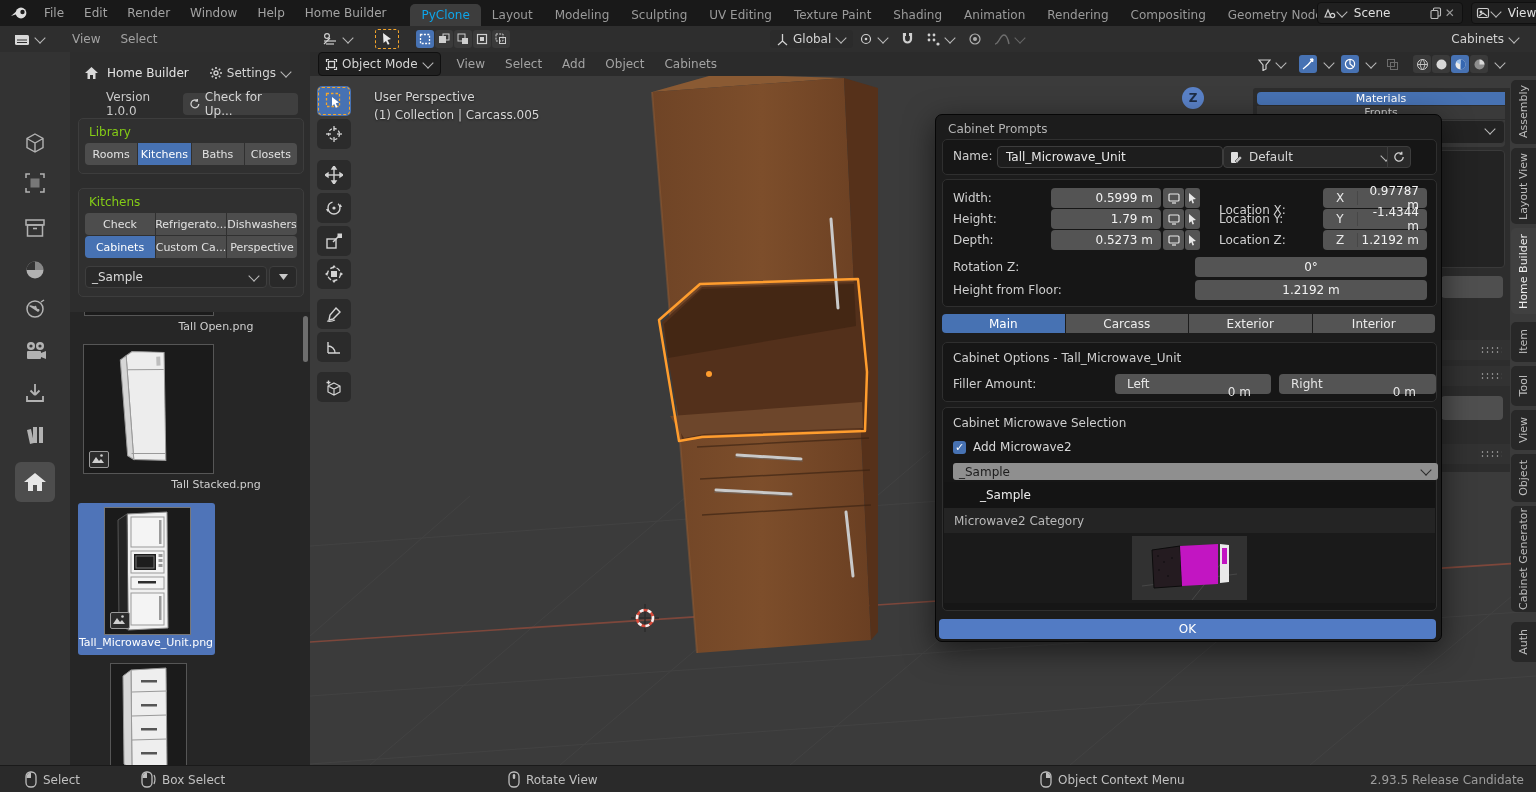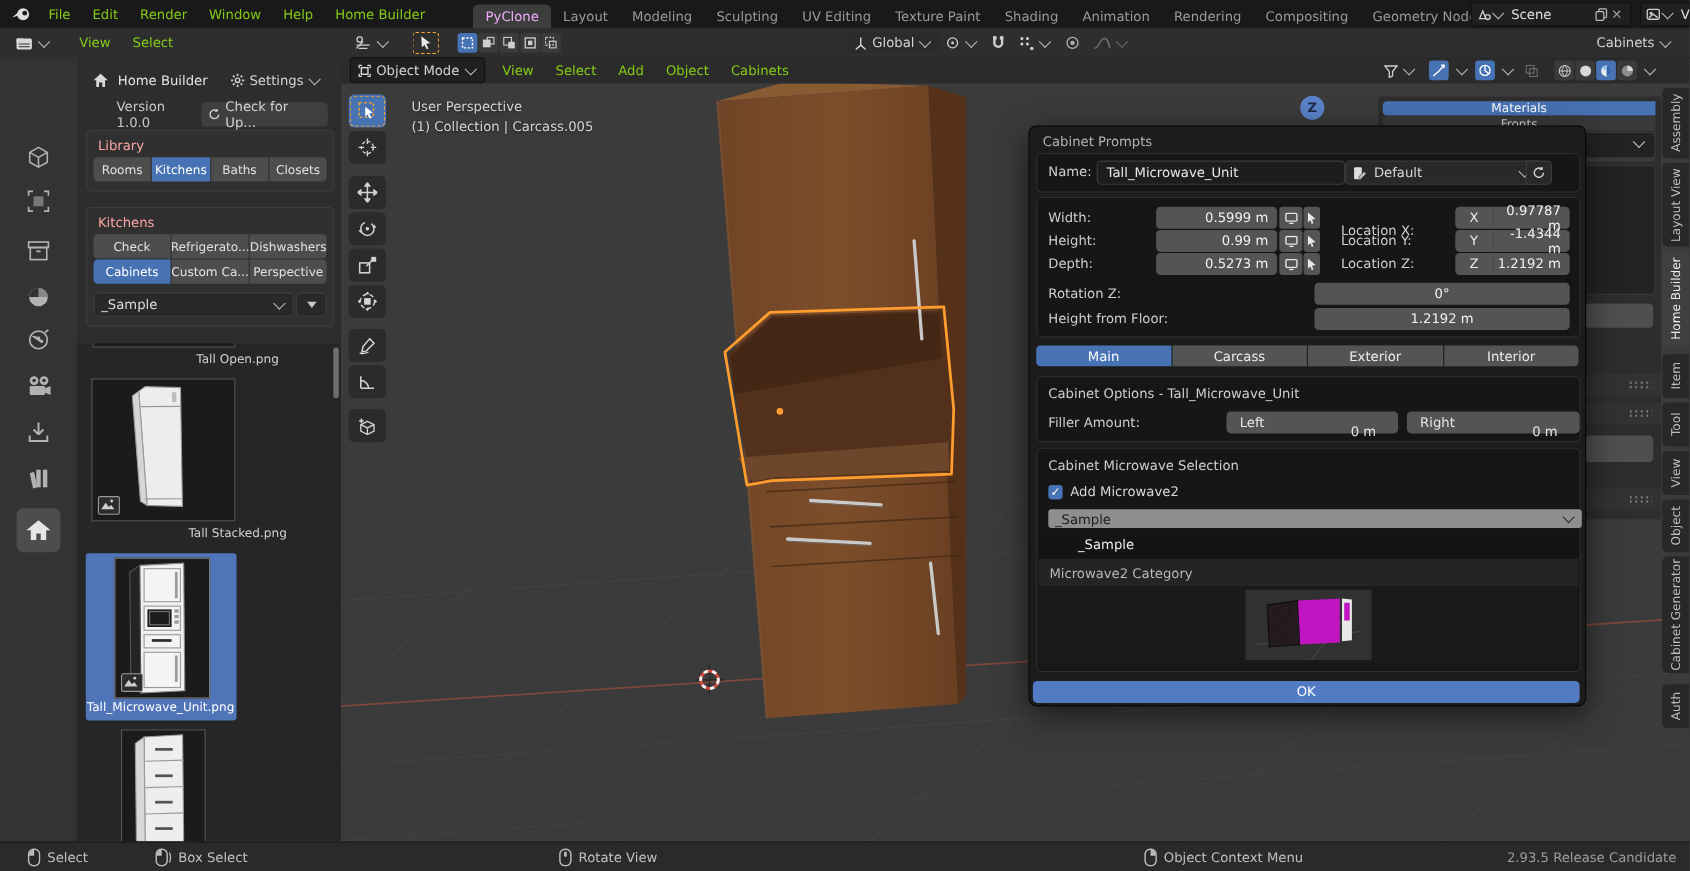--- a/index.html
+++ b/index.html
@@ -4,24 +4,24 @@
 <style>
   html,body{margin:0;padding:0;background:#3b3b3b;}
   body{width:1536px;height:792px;position:relative;overflow:hidden;
        font-family:"DejaVu Sans","Liberation Sans",sans-serif;font-size:12px;color:#d8d8d8;
        -webkit-font-smoothing:antialiased;}
   .abs{position:absolute;}
   .row{display:flex;align-items:center;}
   svg{display:block;}
   
   #topbar{left:0;top:0;width:1536px;height:26px;background:#191919;display:flex;align-items:center;}
-  .menu{padding:0 10px;color:#84cc16;white-space:nowrap;cursor:default;}
+  .menu{padding:0 10px;color:#a3a3a3;white-space:nowrap;cursor:default;}
   .wtabs{display:flex;height:26px;align-items:flex-end;margin-left:14px;}
   .wtab{padding:4px 11px;color:#9a9a9a;white-space:nowrap;border-radius:5px 5px 0 0;}
-  .wtab.on{background:#3d3d3d;color:#f0abfc;margin-left:20px;}
+  .wtab.on{background:#3d3d3d;color:#0ea5e9;}
   .wtab.clip{max-width:78px;overflow:hidden;}
   .idsel{display:flex;align-items:center;height:20px;margin-left:8px;background:#202020;
          border:1px solid #101010;border-radius:4px;padding:0 4px;}
   .idsel .txt{padding:0 6px;color:#e0e0e0;min-width:70px;}
   .dim{opacity:.4;}
   
   #row2{left:0;top:26px;width:1536px;height:26px;background:#2e2e2e;border-bottom:1px solid #232323;}
   #row3{left:310px;top:52px;width:1226px;height:24px;background:#2b2b2b;}
   .hbtn{display:flex;align-items:center;gap:4px;padding:2px 6px;border-radius:4px;color:#d4d4d4;}
   .chev{width:7px;height:7px;border-right:1.5px solid #b9b9b9;border-bottom:1.5px solid #b9b9b9;
@@ -31,21 +31,21 @@
   .mico.on{background:#4772b3;}
   .mico.plain{background:transparent;}
   
   #rail{left:0;top:52px;width:70px;height:713px;background:#333333;border-right:1px solid #262626;}
   .railico{position:absolute;left:24px;width:22px;height:22px;opacity:.85;}
   #railhome{left:15px;top:410px;width:40px;height:40px;background:#4d4d4d;border-radius:6px;
             display:flex;align-items:center;justify-content:center;}
   
   #hbpanel{left:70px;top:52px;width:240px;height:260px;background:#2d2d2d;}
   .pbox{position:absolute;left:8px;width:224px;background:#303030;border:1px solid #3d3d3d;border-radius:5px;}
-  .plabel{padding:6px 10px 4px 10px;color:#fca5a5;}
+  .plabel{padding:6px 10px 4px 10px;color:#84cc16;}
   .tabrow{display:flex;gap:1px;padding:0 6px 8px 6px;}
   .ptab{flex:1;height:22px;background:#4d4d4d;border-radius:0;display:flex;align-items:center;
         justify-content:center;color:#e2e2e2;font-size:11px;white-space:nowrap;overflow:hidden;padding:0 2px;}
   .ptab:first-child{border-radius:4px 0 0 4px;}
   .ptab:last-child{border-radius:0 4px 4px 0;}
   .ptab.on{background:#4772b3;color:#fff;}
   .grid2{display:flex;flex-direction:column;gap:1px;padding:0 6px 6px 6px;}
   .grid2 .tabrow{padding:0;}
   .drop{display:flex;align-items:center;height:20px;background:#292929;border:1px solid #3e3e3e;
         border-radius:4px;color:#dcdcdc;padding:0 6px;}
@@ -780,21 +780,21 @@
           <line x1="4" y1="10" x2="8" y2="10" stroke="#e8e8e8" stroke-width="1.2"></line>
         </svg>
       </div>
     <div class="sqbtn" style="position:absolute;left:242px;top:8px;width:15px;">
         <svg width="9" height="11" viewBox="0 0 9 11">
           <path d="M1 0 L8 6 L4.8 6.6 L6 10 L4.5 10.6 L3.4 7.2 L1 9 Z" fill="#e8e8e8"></path>
         </svg>
       </div>
     <span class="dlabel" style="position:absolute;left:10px;top:32px;">Height:</span>
     <div class="field" style="position:absolute;left:108px;top:29px;width:110px;">
-        <span class="val">0.99 m</span>
+        <span class="val">1.79 m</span>
       </div>
     <div class="sqbtn" style="position:absolute;left:220px;top:29px;width:21px;">
         <svg width="12" height="11" viewBox="0 0 12 11">
           <rect x="1" y="1" width="10" height="7" rx="1" fill="none" stroke="#e8e8e8" stroke-width="1.2"></rect>
           <line x1="4" y1="10" x2="8" y2="10" stroke="#e8e8e8" stroke-width="1.2"></line>
         </svg>
       </div>
     <div class="sqbtn" style="position:absolute;left:242px;top:29px;width:15px;">
         <svg width="9" height="11" viewBox="0 0 9 11">
           <path d="M1 0 L8 6 L4.8 6.6 L6 10 L4.5 10.6 L3.4 7.2 L1 9 Z" fill="#e8e8e8"></path>

